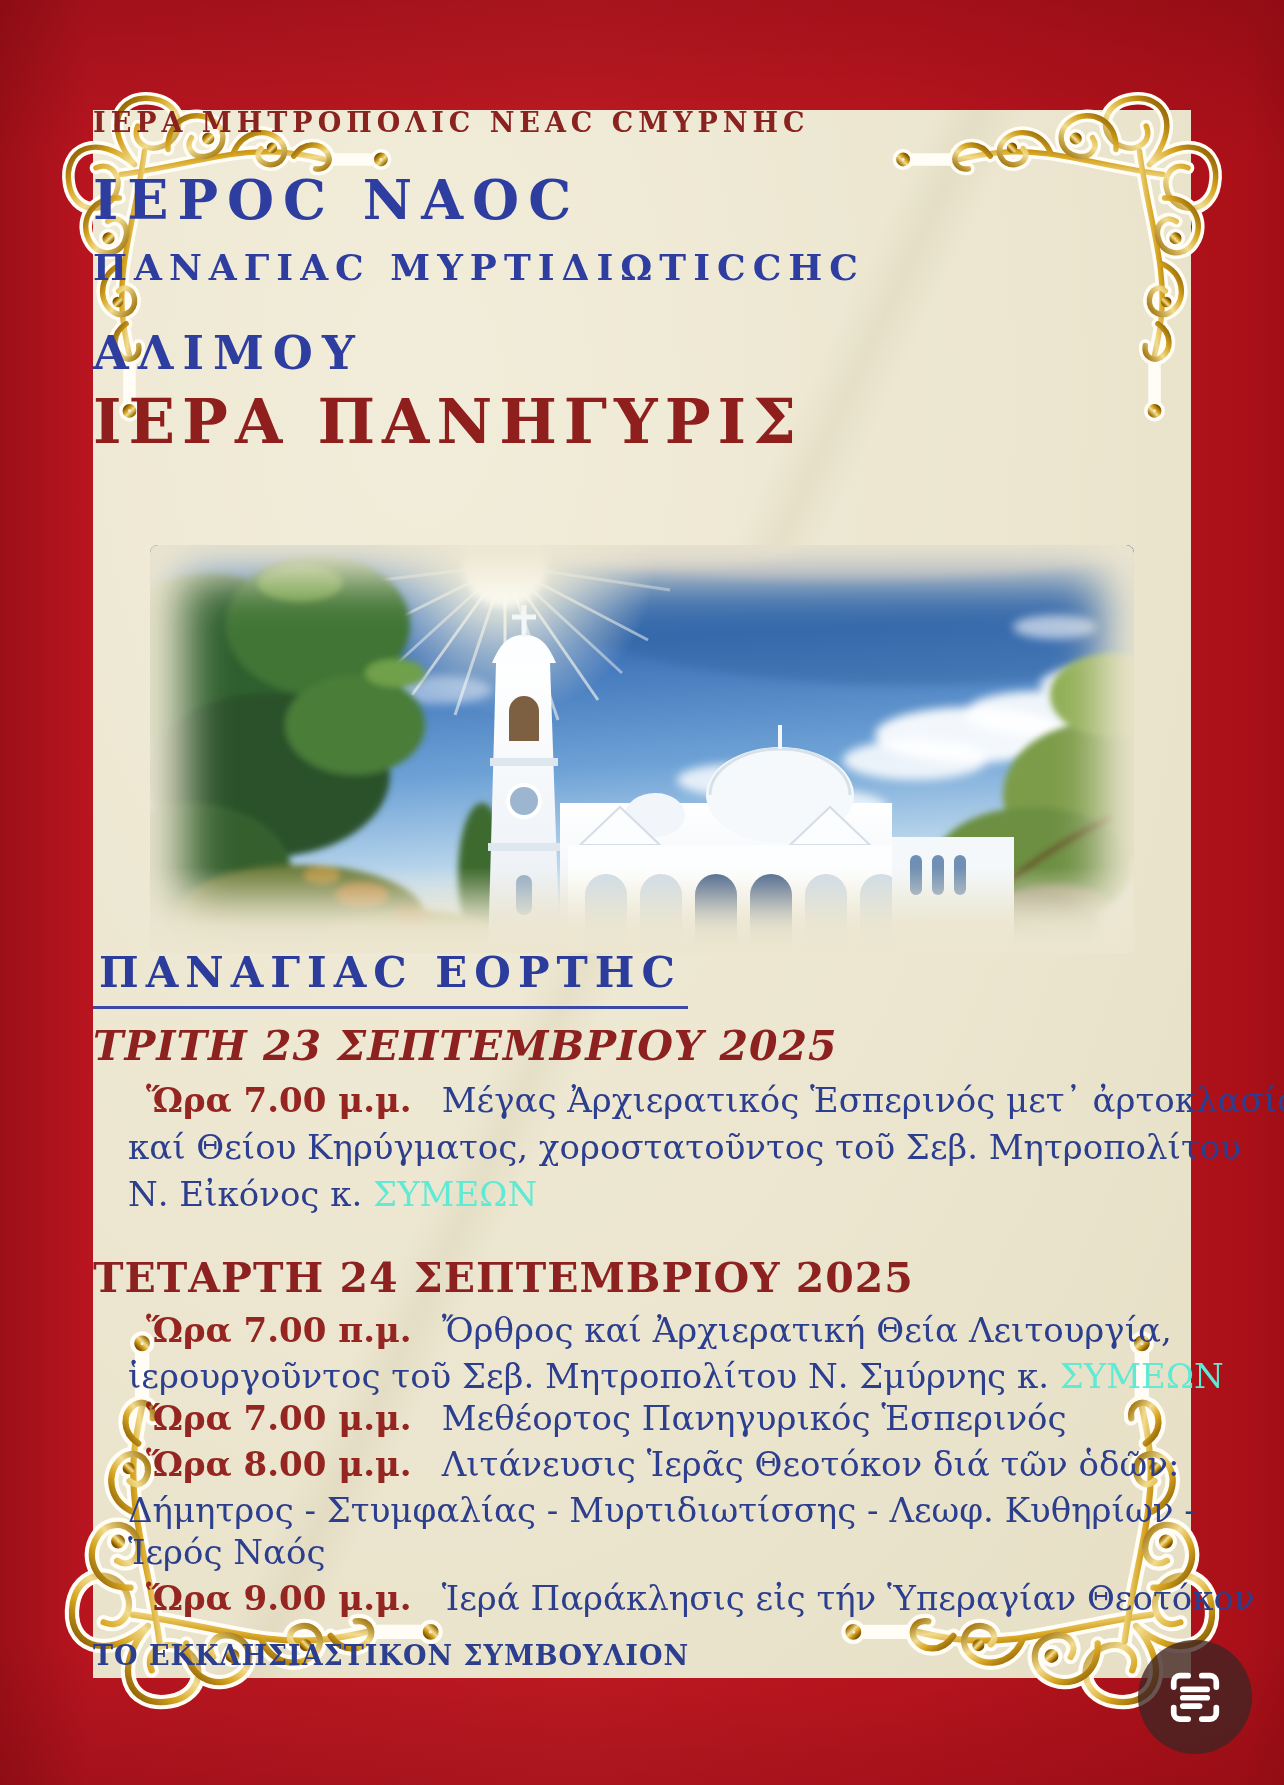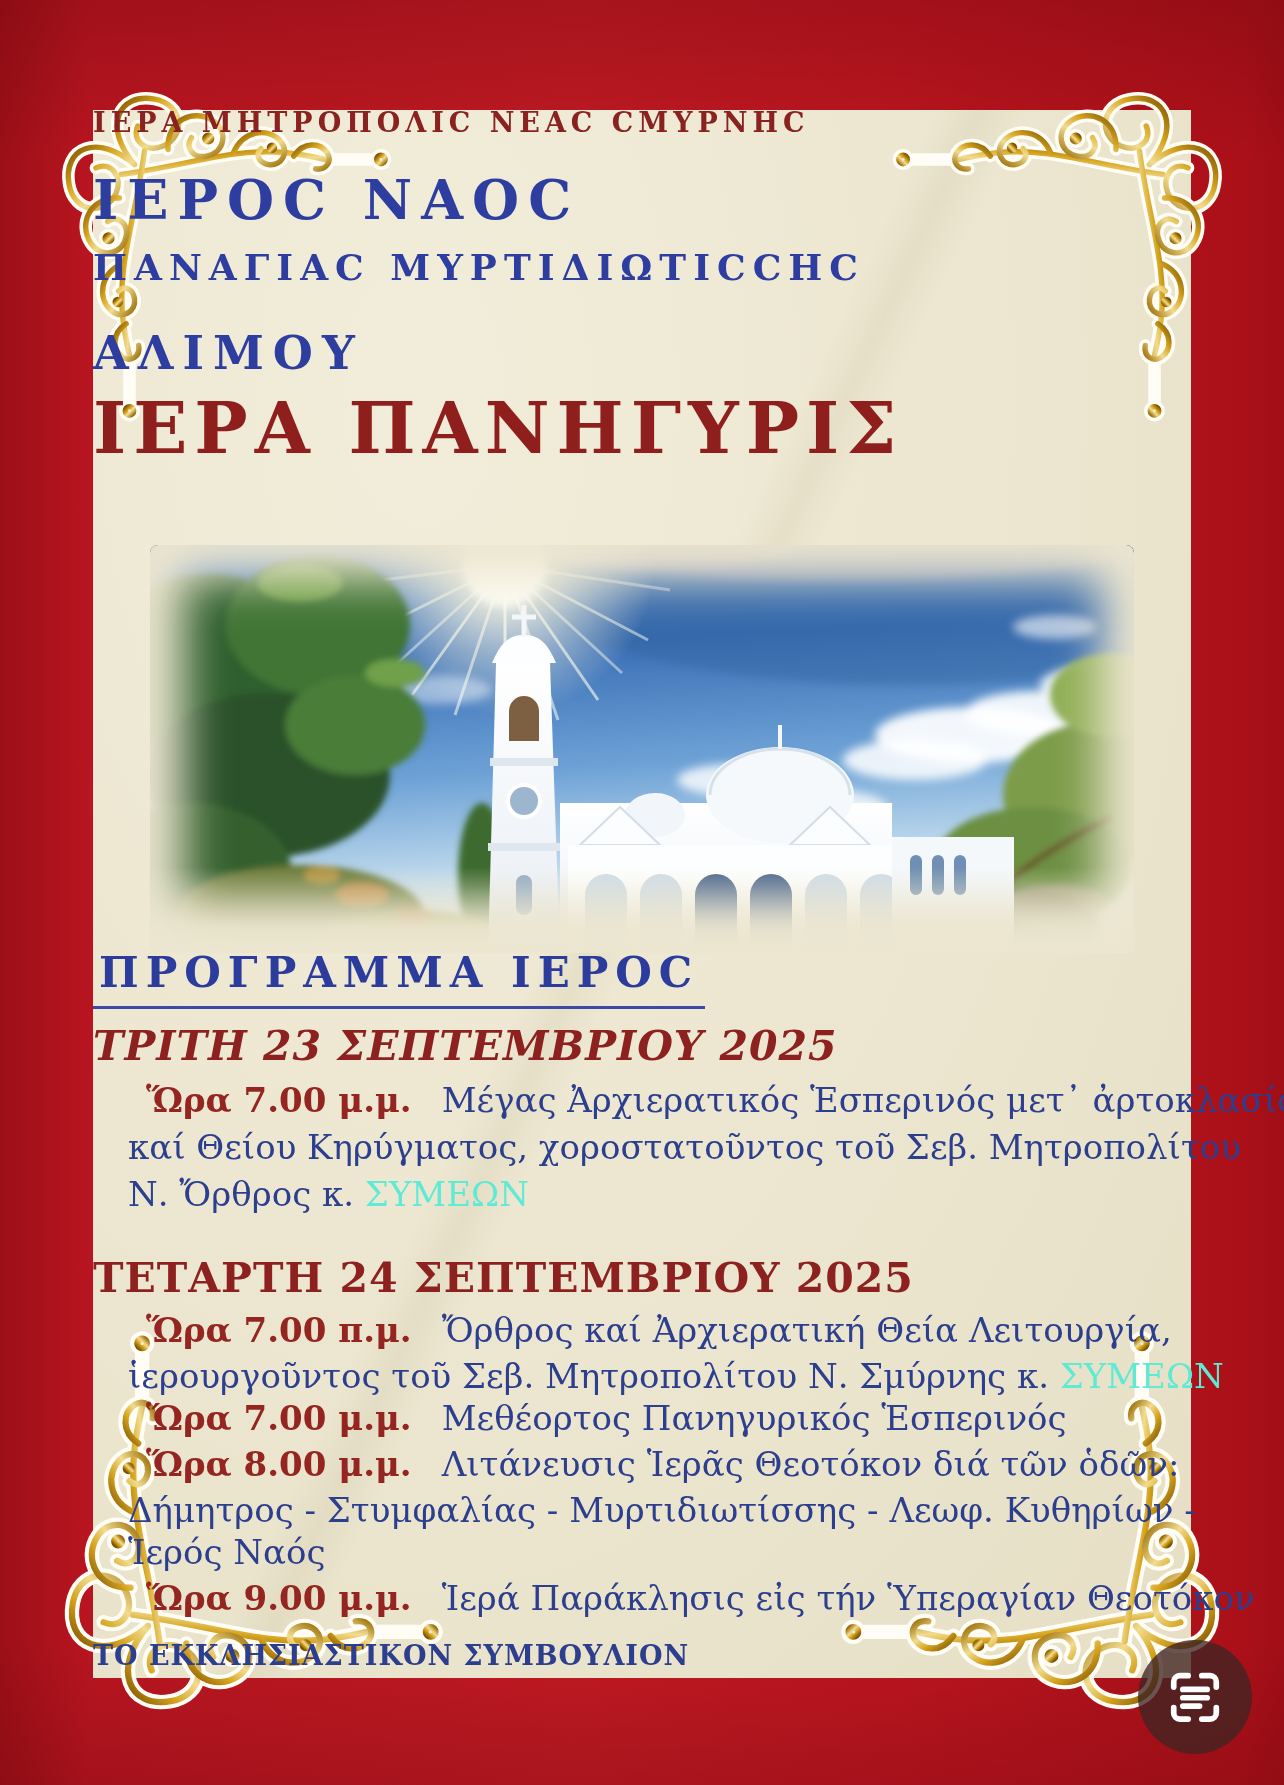--- a/index.html
+++ b/index.html
@@ -30,21 +30,21 @@
   .corner-br{right:44px;top:1326px;width:404px;height:404px;transform:scale(-1,-1);}
   .wlayer{stroke:#fffdf6;stroke-width:15px;fill:none;}
   .glayer{stroke:url(#goldg);stroke-width:6.5px;fill:none;}
   
   .ctext{position:absolute;left:93px;width:1098px;text-align:left;}
   .byz{font-weight:700;}
   .metropolis{top:107px;font-size:27px;letter-spacing:5px;color:#8a2320;}
   .church1{top:168px;font-size:54px;letter-spacing:9px;color:#2e3da0;}
   .church2{top:246px;font-size:36px;letter-spacing:7px;color:#2e3da0;}
   .church3{top:326px;font-size:46px;letter-spacing:9px;color:#2e3da0;}
-  .big-title{top:386px;font-size:71px;font-weight:700;letter-spacing:7px;color:#8e1f1c;}
+  .big-title{top:386px;font-size:61px;font-weight:700;letter-spacing:7px;color:#8e1f1c;}
   .program{top:948px;font-size:42px;letter-spacing:7px;color:#2b3c9c;}
   .program .u{display:inline-block;border-bottom:3px solid #3a4aa6;padding:0 6px 9px 6px;}
   .day-head{font-size:41px;font-weight:700;letter-spacing:1px;color:#8c2120;}
   .day1{top:1022px;font-style:italic;} .day2{top:1254px;}
   .sched{position:absolute;right:110px;text-align:left;font-size:34px;color:#2c3e8e;white-space:nowrap;}
   .t-line{left:146px;} .c-line{left:128px;}
   .time{color:#942520;font-weight:700;margin-right:30px;}
   .emph{color:#5eead4;}
   .footer-line{top:1640px;font-size:27px;font-weight:700;letter-spacing:1px;color:#2c3e8e;}
   
@@ -236,33 +236,33 @@
       <rect x="760" y="310" width="12" height="40" rx="6" fill="#6f8fb4"></rect>
       <rect x="782" y="310" width="12" height="40" rx="6" fill="#6f8fb4"></rect>
       <rect x="804" y="310" width="12" height="40" rx="6" fill="#6f8fb4"></rect>
     </g>
   </svg>
   <div class="feather"></div>
   <div class="bfade"></div>
 </div>
 
 <div class="ctext byz program">
-  <span class="u">ΠΡΟΓΡΑΜΜΑ ΙΕΡΟC</span>
+  <span class="u">ΠΑΝΑΓΙΑC ΕΟΡΤΗC</span>
 </div>
 
 <div class="ctext day-head day1">ΤΡΙΤΗ 23 ΣΕΠΤΕΜΒΡΙΟΥ 2025</div>
 
 <div class="sched t-line" style="top:1080px">
   <span class="time">Ὥρα 7.00 μ.μ.</span><span>Μέγας Ἀρχιερατικός Ἑσπερινός μετ᾽ ἀρτοκλασίας</span>
 </div>
 <div class="sched c-line" style="top:1127px">
   <span>καί Θείου Κηρύγματος, χοροστατοῦντος τοῦ Σεβ. Μητροπολίτου</span>
 </div>
 <div class="sched c-line" style="top:1174px">
-  <span>Ν. Ὄρθρος κ. </span><span class="emph">ΣΥΜΕΩΝ</span>
+  <span>Ν. Εἰκόνος κ. </span><span class="emph">ΣΥΜΕΩΝ</span>
 </div>
 
 <div class="ctext day-head day2">ΤΕΤΑΡΤΗ 24 ΣΕΠΤΕΜΒΡΙΟΥ 2025</div>
 
 <div class="sched t-line" style="top:1310px">
   <span class="time">Ὥρα 7.00 π.μ.</span><span>Ὄρθρος καί Ἀρχιερατική Θεία Λειτουργία,</span>
 </div>
 <div class="sched c-line" style="top:1356px">
   <span>ἱερουργοῦντος τοῦ Σεβ. Μητροπολίτου Ν. Σμύρνης κ. </span><span class="emph">ΣΥΜΕΩΝ</span>
 </div>

